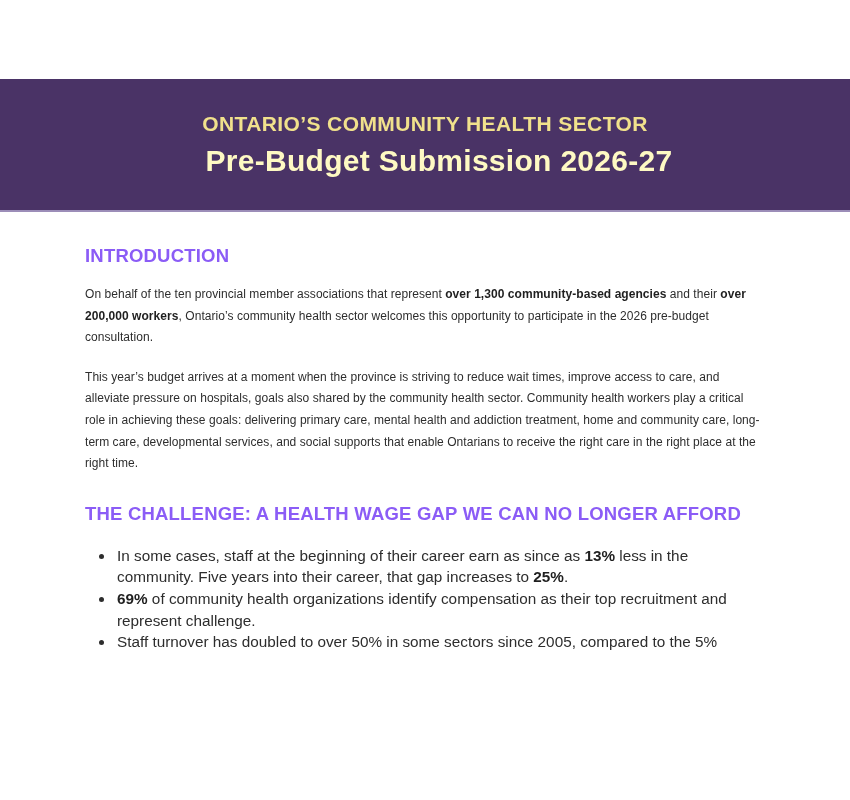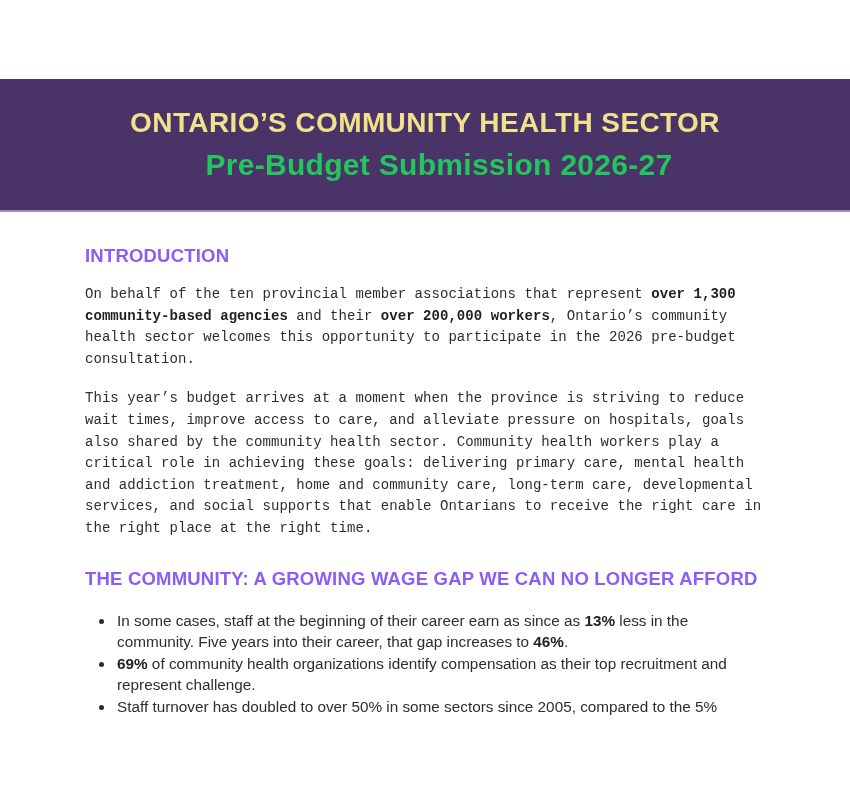--- a/index.html
+++ b/index.html
@@ -30,27 +30,27 @@
     border-bottom: 2px solid #9c8db8;
     display: flex;
     flex-direction: column;
     align-items: center;
     justify-content: center;
     gap: 9px;
     text-align: center;
   }
   .banner-title {
     color: #f1e18c;
-    font-size: 28px;
+    font-size: 21px;
     font-weight: 800;
     letter-spacing: 0.4px;
     line-height: 1.1;
   }
   .banner-subtitle {
-    color: #22c55e;
+    color: #fef9c3;
     font-size: 30px;
     font-weight: 800;
     letter-spacing: 0.3px;
     line-height: 1.1;
     margin-left: 28px;
   }
   .content {
     padding: 0 85px;
   }
   h2.section-heading {
@@ -59,25 +59,24 @@
     font-weight: 800;
     letter-spacing: 0.2px;
     line-height: 21px;
     margin: 33px 0 18px 0;
   }
   h2.section-heading.challenge {
     margin-top: 28px;
     margin-bottom: 21px;
   }
   p.body-para {
-    font-size: 14px;
+    font-size: 12px;
     line-height: 21.6px;
     margin: 16px 0 18px 0;
     letter-spacing: 0.05px;
-    font-family: Liberation Mono, monospace;
   }
   p.body-para strong, ul.bullets strong {
     font-weight: 700;
     color: #1f1f1f;
   }
   ul.bullets {
     margin: 13px 0 0 0;
     padding-left: 30px;
     list-style: disc outside;
   }
@@ -102,23 +101,23 @@
 
   <main class="content">
 
     <h2 class="section-heading">INTRODUCTION</h2>
 
     <p class="body-para"><span>On behalf of the ten provincial member associations that represent </span><strong>over 1,300 community-based agencies</strong><span> and their </span><strong>over 200,000 workers</strong><span>, Ontario’s community health sector welcomes this opportunity to participate in the 2026 pre-budget consultation.</span></p>
 
     <p class="body-para"><span>This year’s budget arrives at a moment when the province is striving to reduce wait times, improve access to care, and alleviate pressure on hospitals, goals also shared by the community health sector. Community health workers play a critical role in achieving these goals: delivering primary care, mental health and addiction treatment, home and community care, long-term care, developmental services, and social supports that enable Ontarians to receive the right care in the right place at the right time.</span></p>
 
 
-    <h2 class="section-heading challenge">THE COMMUNITY: A GROWING WAGE GAP WE CAN NO LONGER AFFORD</h2>
+    <h2 class="section-heading challenge">THE CHALLENGE: A HEALTH WAGE GAP WE CAN NO LONGER AFFORD</h2>
 
 
     <ul class="bullets">
-      <li><span>In some cases, staff at the beginning of their career earn as since as </span><strong>13%</strong><span> less in the community. Five years into their career, that gap increases to </span><strong>46%</strong><span>.</span></li>
+      <li><span>In some cases, staff at the beginning of their career earn as since as </span><strong>13%</strong><span> less in the community. Five years into their career, that gap increases to </span><strong>25%</strong><span>.</span></li>
       <li><strong>69%</strong><span> of community health organizations identify compensation as their top recruitment and represent challenge.</span></li>
       <li><span>Staff turnover has doubled to over 50% in some sectors since 2005, compared to the 5%</span></li>
     </ul>
 
   </main>
 </div>
 
 </body></html>

